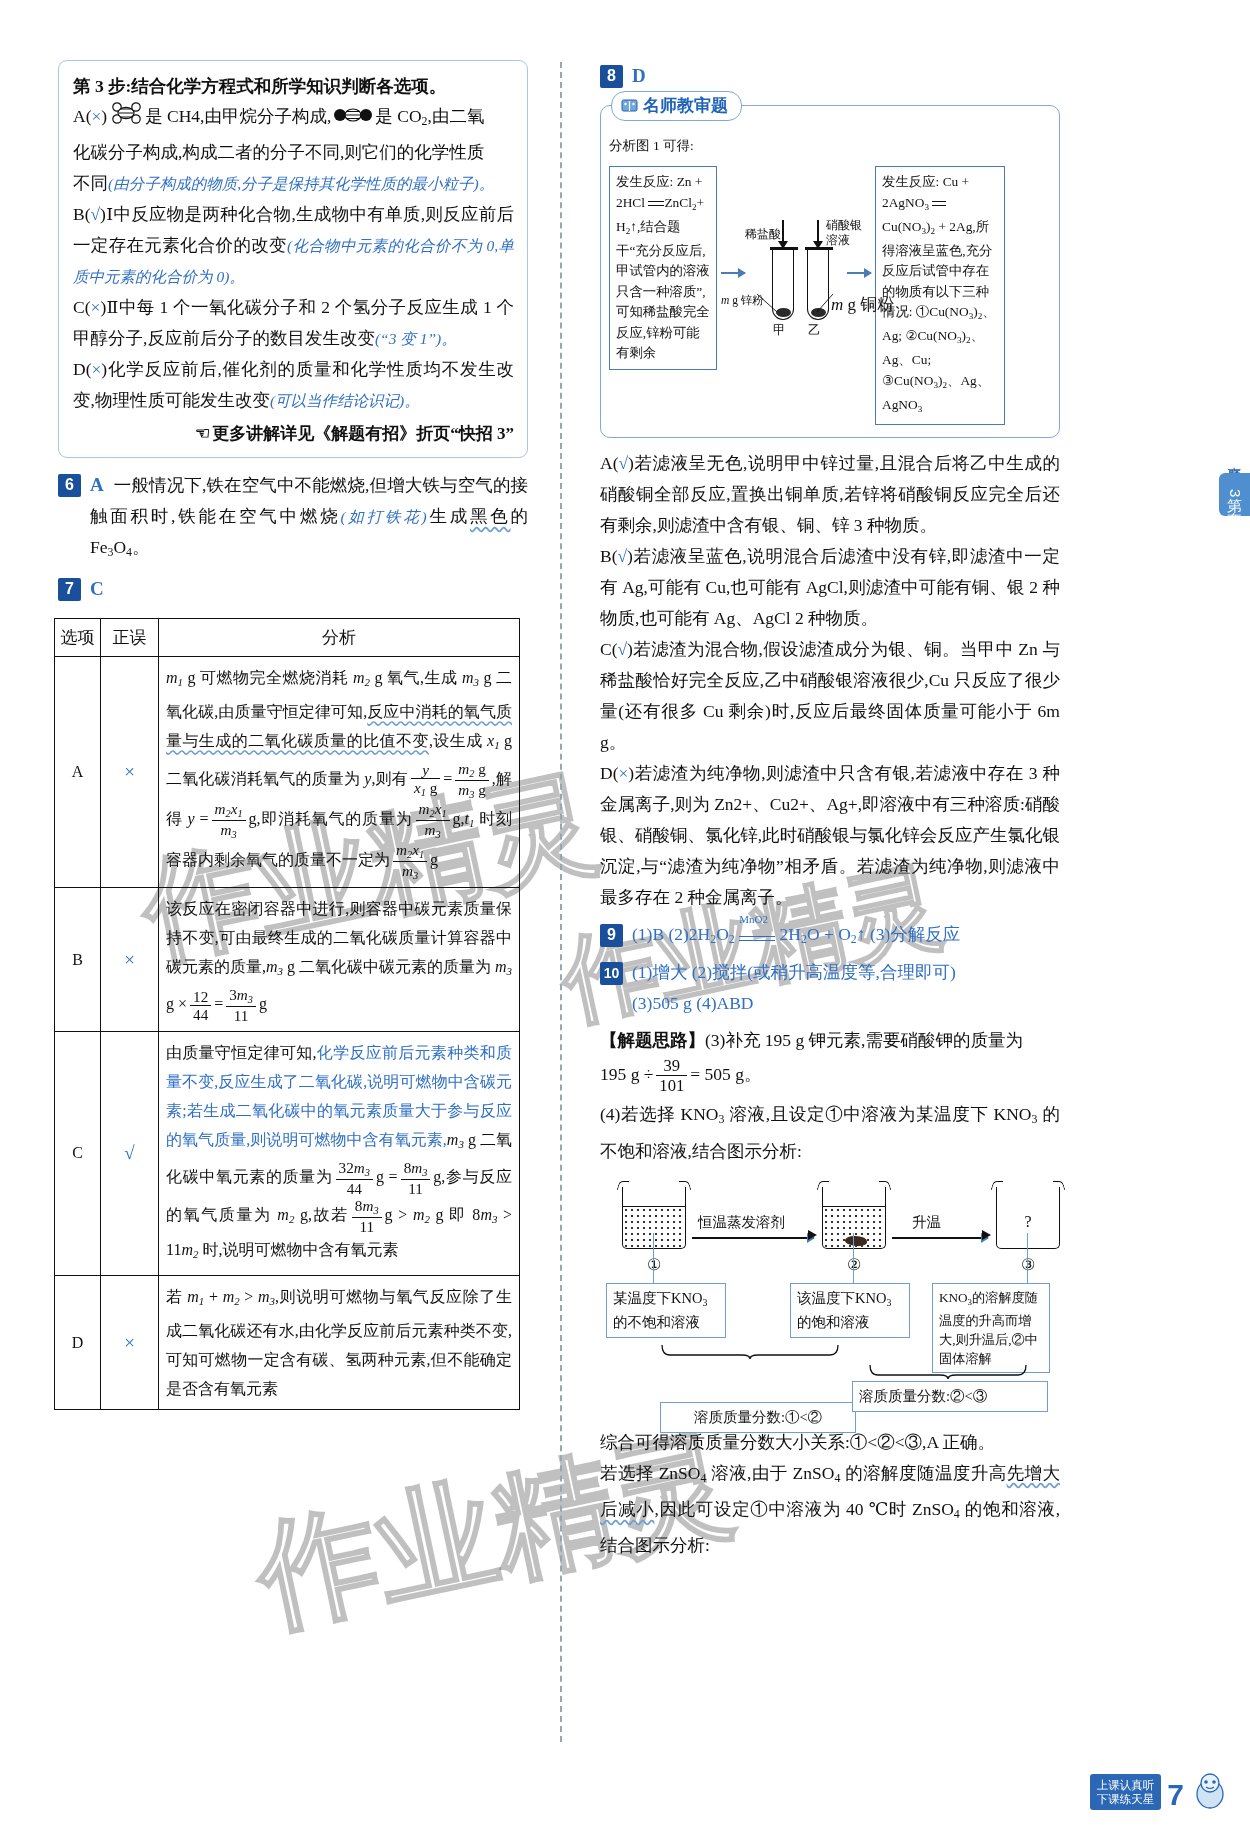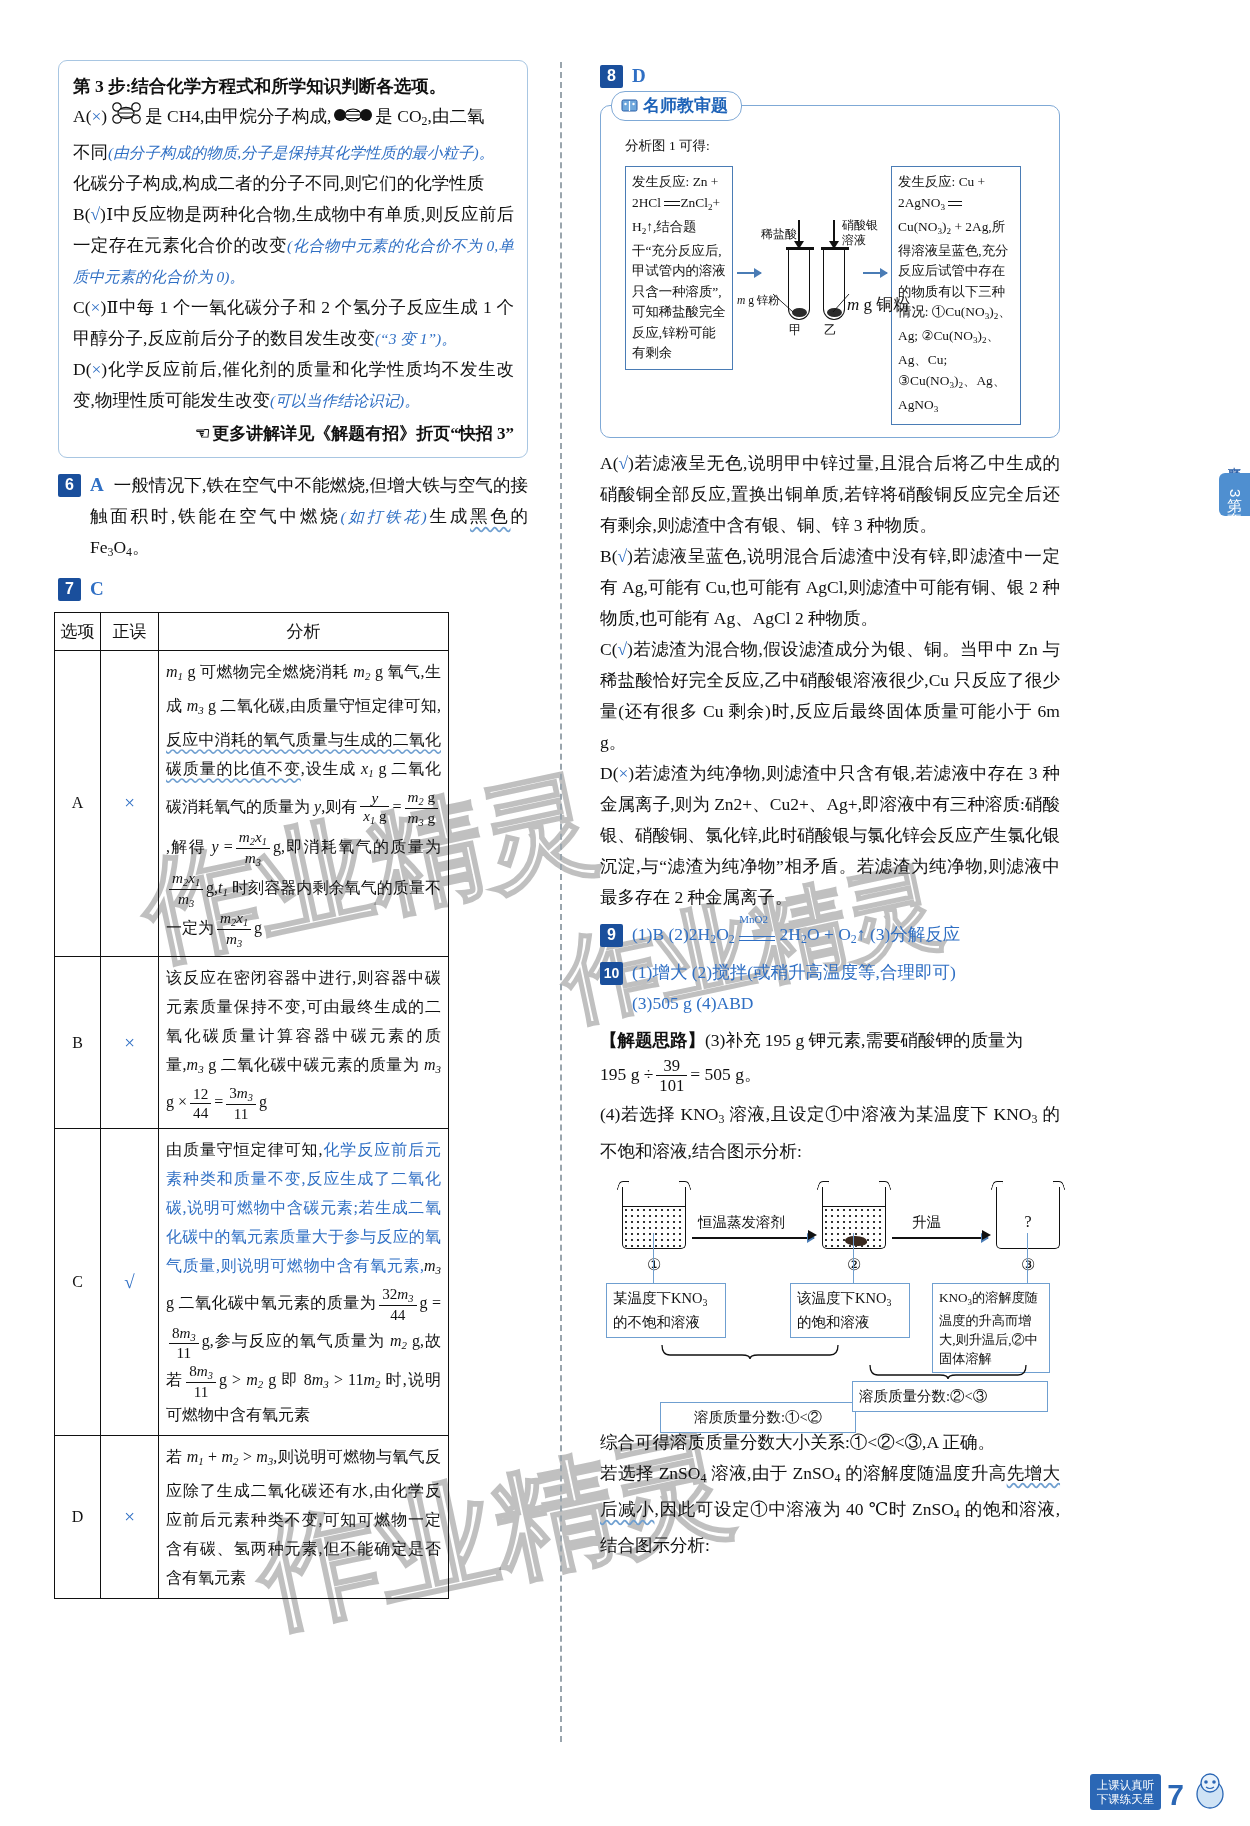--- a/index.html
+++ b/index.html
@@ -59,21 +59,21 @@
     flex:0 0 auto;
   }
   .qans { color:#2f6fc4; font-weight:bold; font-size:19px; margin-right:10px; line-height:31px;}
   .qbody { flex:1; }
 
   
   .mol { display:inline-block; vertical-align:middle; margin:0 2px; }
 
   
   table.an {
-    border-collapse:collapse; width:395px; margin-top:8px;
+    border-collapse:collapse; width:466px; margin-top:14px;
     font-size:16px;
   }
   table.an th, table.an td {
     border:1.3px solid #111; padding:6px 7px; vertical-align:middle;
   }
   table.an thead th { text-align:center; font-weight:normal; font-size:17px; padding:7px 4px;}
   td.c-opt { width:46px; text-align:center; font-size:16px; }
   td.c-tf  { width:58px; text-align:center; font-size:19px; color:#2f6fc4; }
   td.c-an  { font-size:16px; line-height:29px; text-align:justify; }
 
@@ -81,21 +81,21 @@
   .frac { display:inline-block; vertical-align:middle; text-align:center; margin:0 3px; line-height:1.15; font-size:0.95em;}
   .frac .n { display:block; border-bottom:1.2px solid #111; padding:0 3px;}
   .frac .d { display:block; padding:0 3px;}
 
   .wavy { text-decoration:underline; text-decoration-style:wavy; text-decoration-color:#6f9fd0; text-underline-offset:4px;}
 
   
   .teacher-wrap { position:relative; margin-top:14px; }
   .teacher-box {
     border:1.6px solid #7fa9d6; border-radius:10px;
-    padding:30px 10px 12px 24px; position:relative; background:#fff;
+    padding:30px 10px 12px 8px; position:relative; background:#fff;
     min-height:300px;
   }
   .teacher-tag {
     position:absolute; left:10px; top:-15px; background:#fff;
     border:1.4px solid #7fa9d6; border-radius:14px;
     padding:2px 13px 3px 9px;
     color:#1e63b8; font-weight:bold; font-size:17px;
     font-family:"Liberation Sans",sans-serif;
     display:flex; align-items:center; gap:5px;
   }
@@ -205,22 +205,22 @@
               <path d="M11 7 h12 M10 11 h14 M11 15 h12" stroke="#111" stroke-width="1.1"></path>
               <circle cx="27" cy="5" r="4.2" fill="#fff" stroke="#111" stroke-width="1.2"></circle>
               <circle cx="27" cy="17" r="4.2" fill="#fff" stroke="#111" stroke-width="1.2"></circle>
             </svg></span><span>是 CH4,由甲烷分子构成,</span><span class="mol"><svg width="40" height="17" viewBox="0 0 40 17">
               <circle cx="7" cy="9" r="6" fill="#111"></circle>
               <ellipse cx="20" cy="9" rx="8" ry="6" fill="#fff" stroke="#111" stroke-width="1.2"></ellipse>
               <path d="M13 5.5 h14 M12 9 h16 M13 12.5 h14" stroke="#111" stroke-width="1.1"></path>
               <circle cx="33" cy="9" r="6" fill="#111"></circle>
             </svg></span><span>是 CO<span class="sub">2</span>,由二氧</span>
       </div>
+      <div class="tx">化碳分子构成,构成二者的分子不同,则它们的化学性质</div>
       <div class="tx"><span>不同</span><span class="blue-hand">(由分子构成的物质,分子是保持其化学性质的最小粒子)。</span></div>
-      <div class="tx">化碳分子构成,构成二者的分子不同,则它们的化学性质</div>
 
       <div class="tx"><span>B(</span><span class="blue">√</span><span>)Ⅰ中反应物是两种化合物,生成物中有单质,则反应前后一定存在元素化合价的改变</span><span class="blue-hand">(化合物中元素的化合价不为 0,单质中元素的化合价为 0)。</span></div>
 
       <div class="tx"><span>C(</span><span class="blue">×</span><span>)Ⅱ中每 1 个一氧化碳分子和 2 个氢分子反应生成 1 个甲醇分子,反应前后分子的数目发生改变</span><span class="blue-hand">(“3 变 1”)。</span></div>
 
       <div class="tx"><span>D(</span><span class="blue">×</span><span>)化学反应前后,催化剂的质量和化学性质均不发生改变,物理性质可能发生改变</span><span class="blue-hand">(可以当作结论识记)。</span></div>
 
       <div class="more-line"><span class="hand-icon">☞</span><span>更多讲解详见《解题有招》折页“快招 3”</span></div>
     </div>
 

